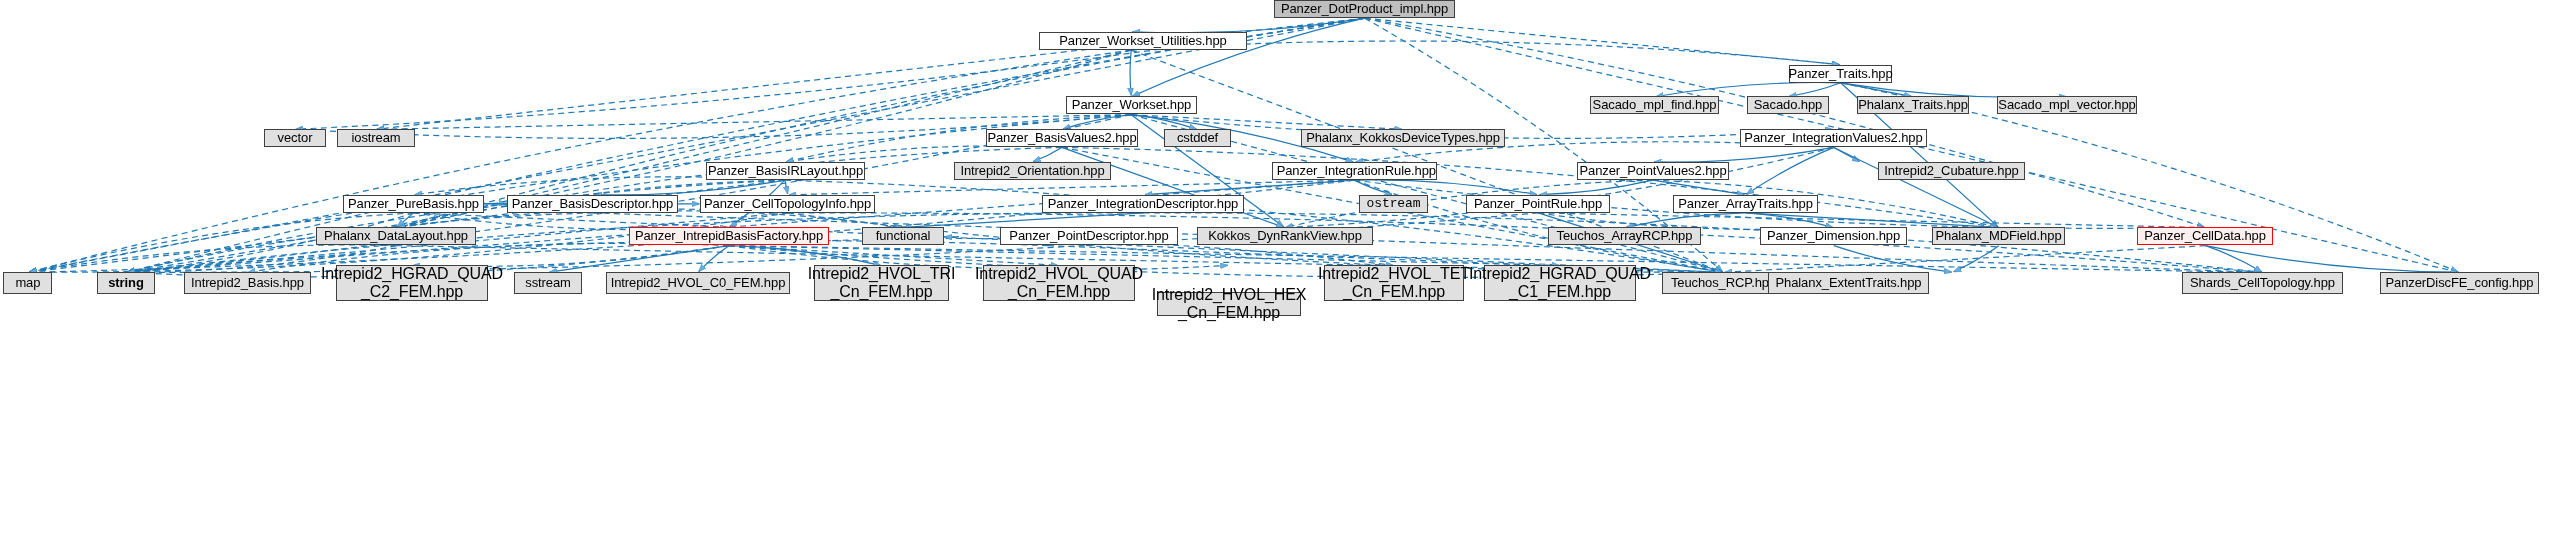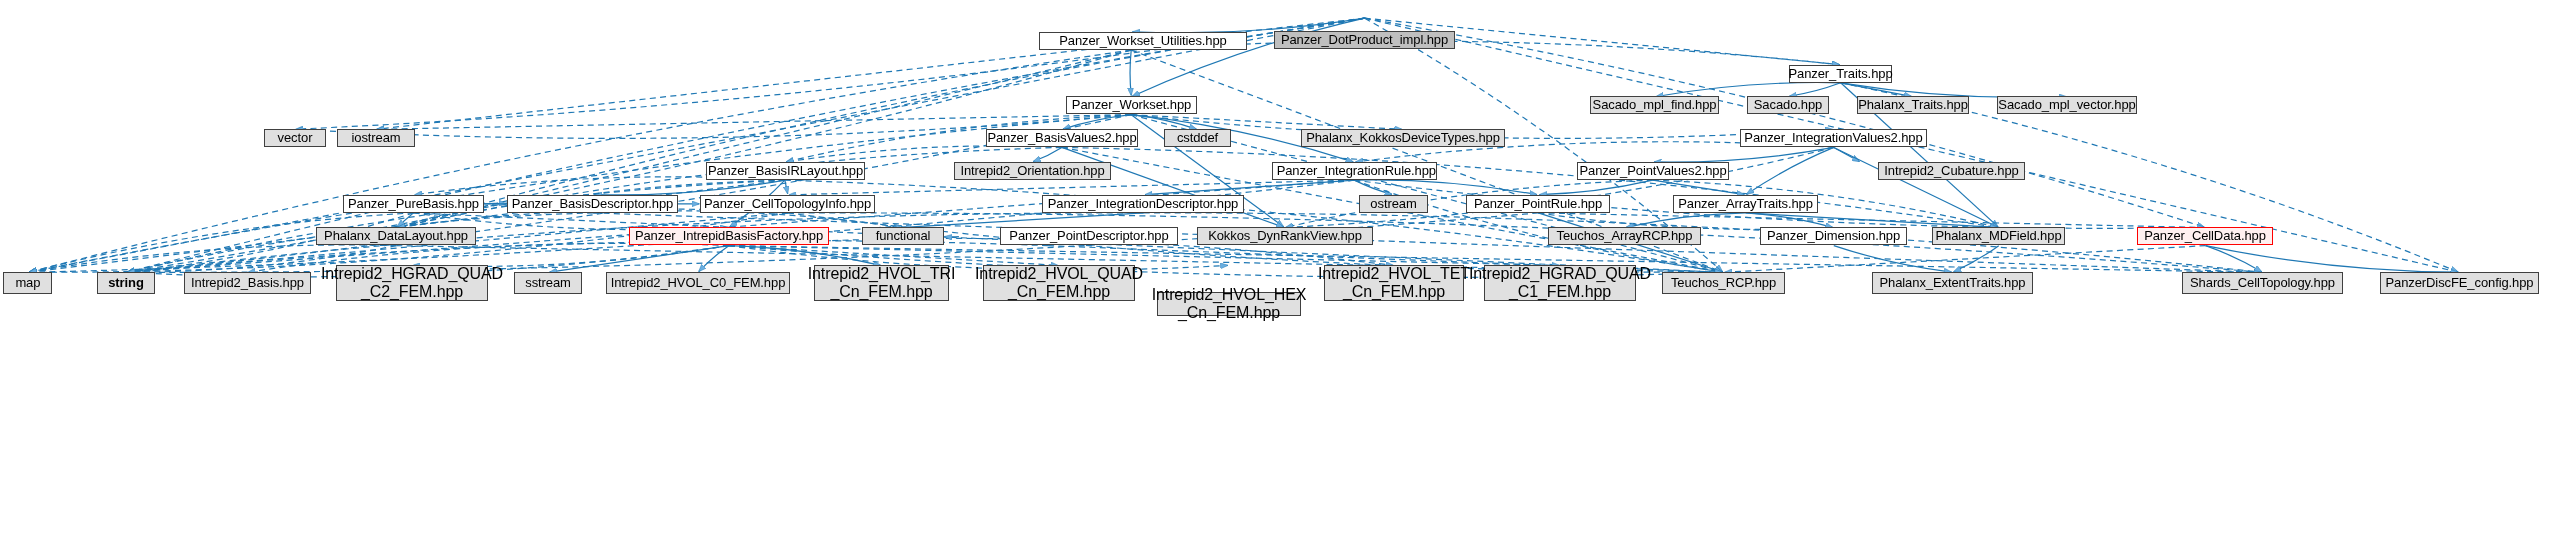--- a/index.html
+++ b/index.html
@@ -183,21 +183,21 @@
         <path d="M 1113 274.5 Q 1104.75 275.391 1096.5 274.5" fill="none" stroke="#1f78b4" stroke-width="1.4" stroke-dasharray="none" marker-end="url(#arrow)"></path>
         <path d="M 1216.5 285 Q 1607.7505856169491 300.47036754352735 1999.0011712338985 315.94073508705463" fill="none" stroke="#1f78b4" stroke-width="1.4" stroke-dasharray="7,5" marker-end="url(#arrow)"></path>
         <path d="M 2128.5 285 Q 2195.233735946262 307.16661821981256 2265.036471892525 315.67123643962515" fill="none" stroke="#1f78b4" stroke-width="1.4" stroke-dasharray="none" marker-end="url(#arrow)"></path>
         <path d="M 2320 285 Q 2295.4334312622836 302.77223375456475 2267.797862524567 315.24796750912947" fill="none" stroke="#1f78b4" stroke-width="1.4" stroke-dasharray="none" marker-end="url(#arrow)"></path>
         <path d="M 2560 285 Q 2280.9988514340166 300.45850867836543 2001.9977028680337 315.9170173567309" fill="none" stroke="#1f78b4" stroke-width="1.4" stroke-dasharray="7,5" marker-end="url(#arrow)"></path>
         <path d="M 2560 285 Q 2704.969620910309 314.99923641161143 2853.008241820618 315.8429728232229" fill="none" stroke="#1f78b4" stroke-width="1.4" stroke-dasharray="none" marker-end="url(#arrow)"></path>
         <path d="M 2560 285 Q 2594.104732128671 296.891365729155 2625.140464257342 315.3662314583099" fill="none" stroke="#1f78b4" stroke-width="1.4" stroke-dasharray="none" marker-end="url(#arrow)"></path>
       </g>
   </svg>
   <div id="node-layer">
-      <div class="node current" style="left: 1274px; top: 0px; width: 181px; height: 18px; margin-top: 31px;">Panzer_DotProduct_impl.hpp</div>
+      <div class="node current" style="left: 1274px; top: 0px; width: 181px; height: 18px;">Panzer_DotProduct_impl.hpp</div>
       <div class="node plain" style="left: 1039px; top: 32px; width: 208px; height: 18px;">Panzer_Workset_Utilities.hpp</div>
       <div class="node plain" style="left: 1789px; top: 65px; width: 103px; height: 18px;">Panzer_Traits.hpp</div>
       <div class="node plain" style="left: 1066px; top: 96px; width: 131px; height: 18px;">Panzer_Workset.hpp</div>
       <div class="node" style="left: 1590px; top: 96px; width: 129px; height: 18px;">Sacado_mpl_find.hpp</div>
       <div class="node" style="left: 1747px; top: 96px; width: 82px; height: 18px;">Sacado.hpp</div>
       <div class="node" style="left: 1857px; top: 96px; width: 112px; height: 18px;">Phalanx_Traits.hpp</div>
       <div class="node" style="left: 1997px; top: 96px; width: 140px; height: 18px;">Sacado_mpl_vector.hpp</div>
       <div class="node" style="left: 264px; top: 129px; width: 62px; height: 18px;">vector</div>
       <div class="node" style="left: 337px; top: 129px; width: 78px; height: 18px;">iostream</div>
       <div class="node plain" style="left: 986px; top: 129px; width: 152px; height: 18px;">Panzer_BasisValues2.hpp</div>
@@ -206,21 +206,21 @@
       <div class="node plain" style="left: 1740px; top: 129px; width: 187px; height: 18px;">Panzer_IntegrationValues2.hpp</div>
       <div class="node plain" style="left: 706px; top: 162px; width: 159px; height: 18px;">Panzer_BasisIRLayout.hpp</div>
       <div class="node" style="left: 954px; top: 162px; width: 157px; height: 18px;">Intrepid2_Orientation.hpp</div>
       <div class="node plain" style="left: 1272px; top: 162px; width: 165px; height: 18px; padding-left: 7px;">Panzer_IntegrationRule.hpp</div>
       <div class="node plain" style="left: 1577px; top: 162px; width: 152px; height: 18px; text-align: right;">Panzer_PointValues2.hpp</div>
       <div class="node" style="left: 1878px; top: 162px; width: 147px; height: 18px;">Intrepid2_Cubature.hpp</div>
       <div class="node plain" style="left: 343px; top: 195px; width: 141px; height: 18px;">Panzer_PureBasis.hpp</div>
       <div class="node plain" style="left: 507px; top: 195px; width: 171px; height: 18px;">Panzer_BasisDescriptor.hpp</div>
       <div class="node plain" style="left: 700px; top: 195px; width: 175px; height: 18px;">Panzer_CellTopologyInfo.hpp</div>
       <div class="node plain" style="left: 1042px; top: 195px; width: 202px; height: 18px;">Panzer_IntegrationDescriptor.hpp</div>
-      <div class="node" style="left: 1359px; top: 195px; width: 69px; height: 18px;">ostream</div>
+      <div class="node" style="left: 1359px; top: 195px; width: 69px; height: 18px; font-family: Liberation Mono, monospace;">ostream</div>
       <div class="node plain" style="left: 1466px; top: 195px; width: 144px; height: 18px;">Panzer_PointRule.hpp</div>
       <div class="node plain" style="left: 1673px; top: 195px; width: 145px; height: 18px;">Panzer_ArrayTraits.hpp</div>
       <div class="node" style="left: 316px; top: 227px; width: 160px; height: 18px;">Phalanx_DataLayout.hpp</div>
       <div class="node highlight" style="left: 629px; top: 227px; width: 200px; height: 18px;">Panzer_IntrepidBasisFactory.hpp</div>
       <div class="node" style="left: 862px; top: 227px; width: 82px; height: 18px;">functional</div>
       <div class="node plain" style="left: 1000px; top: 227px; width: 178px; height: 18px;">Panzer_PointDescriptor.hpp</div>
       <div class="node" style="left: 1197px; top: 227px; width: 176px; height: 18px;">Kokkos_DynRankView.hpp</div>
       <div class="node" style="left: 1548px; top: 227px; width: 153px; height: 18px;">Teuchos_ArrayRCP.hpp</div>
       <div class="node plain" style="left: 1760px; top: 227px; width: 147px; height: 18px;">Panzer_Dimension.hpp</div>
       <div class="node" style="left: 1932px; top: 227px; width: 133px; height: 18px;">Phalanx_MDField.hpp</div>
@@ -236,18 +236,18 @@
 _Cn_FEM.hpp</div>
       <div class="node two-line" style="left: 983px; top: 265px; width: 152px; height: 36px;">Intrepid2_HVOL_QUAD
 _Cn_FEM.hpp</div>
       <div class="node two-line" style="left: 1157px; top: 265px; width: 144px; height: 24px; margin-top: 27px;">Intrepid2_HVOL_HEX
 _Cn_FEM.hpp</div>
       <div class="node two-line" style="left: 1324px; top: 265px; width: 140px; height: 36px;">Intrepid2_HVOL_TET
 _Cn_FEM.hpp</div>
       <div class="node two-line" style="left: 1484px; top: 265px; width: 152px; height: 36px;">Intrepid2_HGRAD_QUAD
 _C1_FEM.hpp</div>
       <div class="node" style="left: 1662px; top: 272px; width: 123px; height: 22.4px;">Teuchos_RCP.hpp</div>
-      <div class="node" style="left: 1872px; top: 272px; width: 161px; height: 22.4px;">Phalanx_ExtentTraits.hpp</div>
+      <div class="node" style="left: 1768px; top: 272px; width: 161px; height: 22.4px;">Phalanx_ExtentTraits.hpp</div>
       <div class="node" style="left: 2182px; top: 272px; width: 161px; height: 22.4px;">Shards_CellTopology.hpp</div>
       <div class="node" style="left: 2380px; top: 272px; width: 159px; height: 22.4px;">PanzerDiscFE_config.hpp</div>
     </div>
 </div>
 
 
 </body></html>

